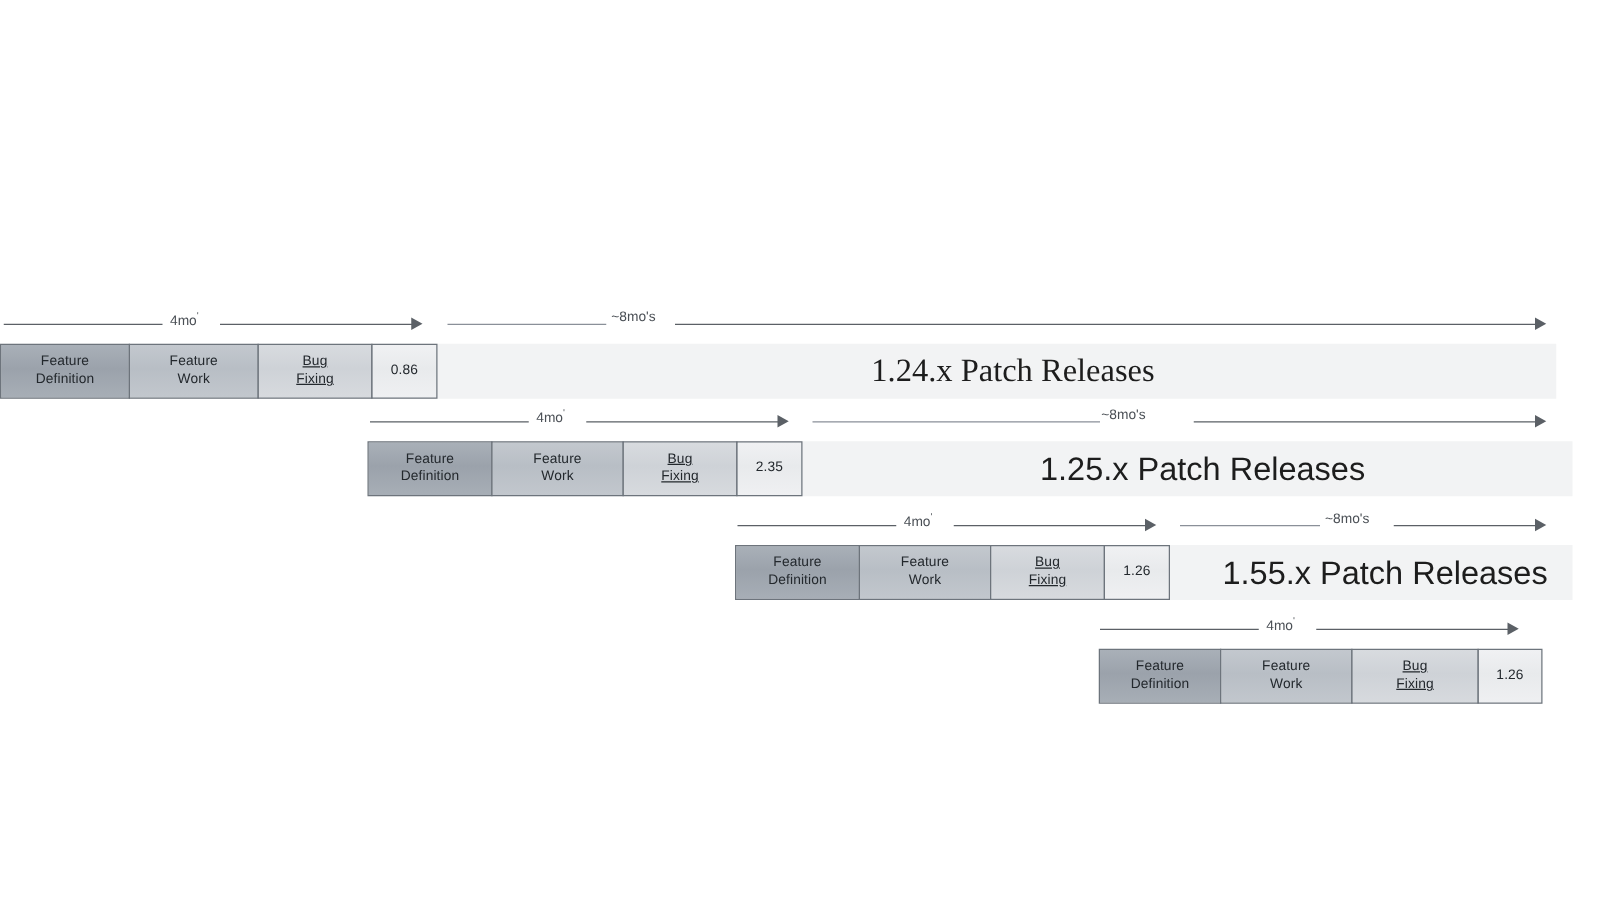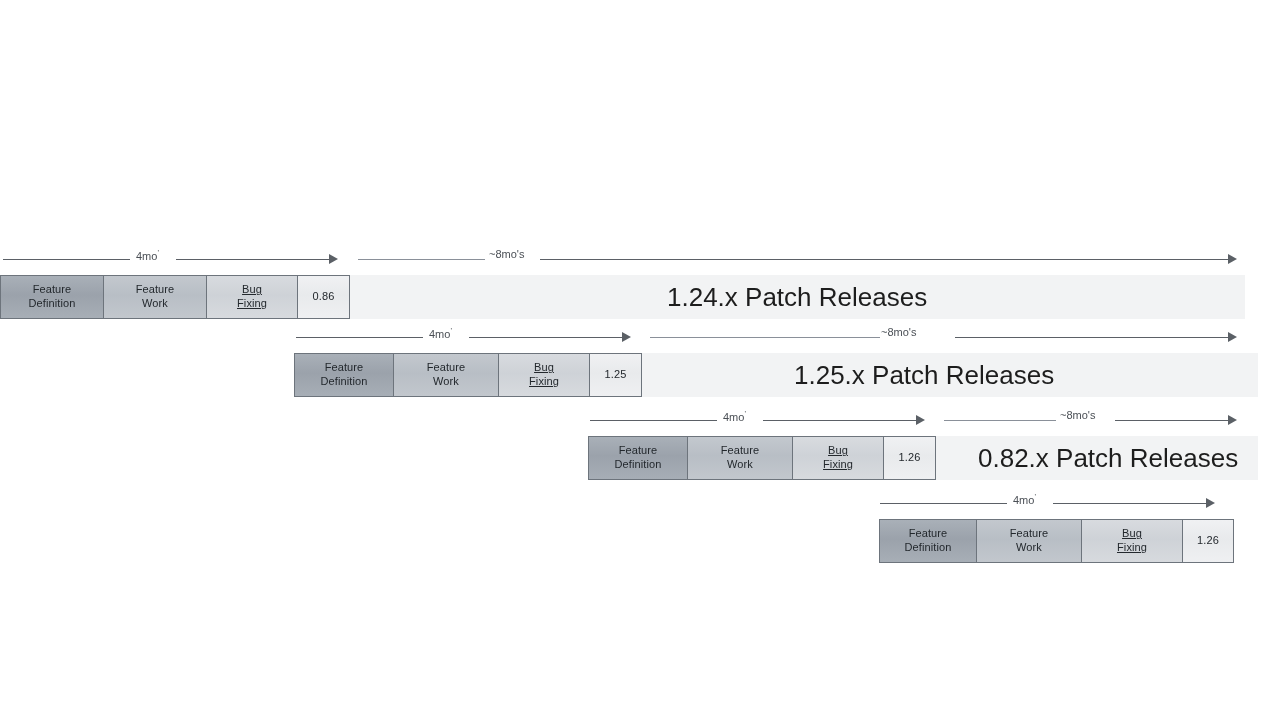--- a/index.html
+++ b/index.html
@@ -126,21 +126,21 @@
       <div class="tl-seg" style="left:176px; width:155px;"></div>
       <div class="tl-arrow" style="left:329px;"></div>
 
       <div class="tl-seg light" style="left:358px; width:127px;"></div>
       <div class="tl-label" style="left:489px;"><span>~8mo's</span></div>
       <div class="tl-seg" style="left:540px; width:692px;"></div>
       <div class="tl-arrow" style="left:1228px;"></div>
     </div>
 
     <div class="patch-band" style="left:0px; top:27px; width:1245px; height:44px;"></div>
-    <div class="patch-label" style="left:667px; top:34px;">1.24.x Patch Releases</div>
+    <div class="patch-label" style="left:697px; top:34px;font-family:Liberation Serif, serif;">1.24.x Patch Releases</div>
 
     <div class="phases" style="left:0px; top:27px; height:44px;">
       <div class="phase phase-def" style="width:104px;">
         <div>
           <span>Feature</span>
           <span>Definition</span>
         </div>
       </div>
       <div class="phase phase-work" style="width:104px;">
         <div>
@@ -168,21 +168,21 @@
       <div class="tl-seg" style="left:469px; width:155px;"></div>
       <div class="tl-arrow" style="left:622px;"></div>
 
       <div class="tl-seg light" style="left:650px; width:230px;"></div>
       <div class="tl-label" style="left:881px;"><span>~8mo's</span></div>
       <div class="tl-seg" style="left:955px; width:277px;"></div>
       <div class="tl-arrow" style="left:1228px;"></div>
     </div>
 
     <div class="patch-band" style="left:294px; top:27px; width:964px; height:44px;"></div>
-    <div class="patch-label" style="left:794px; top:34px;">1.25.x Patch Releases</div>
+    <div class="patch-label" style="left:832px; top:34px;">1.25.x Patch Releases</div>
 
     <div class="phases" style="left:294px; top:27px; height:44px;">
       <div class="phase phase-def" style="width:100px;">
         <div>
           <span>Feature</span>
           <span>Definition</span>
         </div>
       </div>
       <div class="phase phase-work" style="width:106px;">
         <div>
@@ -190,41 +190,41 @@
           <span>Work</span>
         </div>
       </div>
       <div class="phase phase-bug" style="width:92px;">
         <div>
           <span>Bug</span>
           <span>Fixing</span>
         </div>
       </div>
       <div class="phase phase-ver" style="width:53px;">
-        <span>1.25</span>
+        <span>2.35</span>
       </div>
     </div>
   </div>
 
   <div class="release-row" style="top:409px;">
 
     <div class="timeline" style="left:0px; top:0px; width:1260px;">
       <div class="tl-seg" style="left:590px; width:127px;"></div>
       <div class="tl-label" style="left:723px;"><span>4mo</span><span class="tick">'</span></div>
       <div class="tl-seg" style="left:763px; width:155px;"></div>
       <div class="tl-arrow" style="left:916px;"></div>
 
       <div class="tl-seg light" style="left:944px; width:112px;"></div>
       <div class="tl-label" style="left:1060px;"><span>~8mo's</span></div>
       <div class="tl-seg" style="left:1115px; width:117px;"></div>
       <div class="tl-arrow" style="left:1228px;"></div>
     </div>
 
     <div class="patch-band" style="left:588px; top:27px; width:670px; height:44px;"></div>
-    <div class="patch-label" style="left:978px; top:34px;">0.82.x Patch Releases</div>
+    <div class="patch-label" style="left:978px; top:34px;">1.55.x Patch Releases</div>
 
     <div class="phases" style="left:588px; top:27px; height:44px;">
       <div class="phase phase-def" style="width:100px;">
         <div>
           <span>Feature</span>
           <span>Definition</span>
         </div>
       </div>
       <div class="phase phase-work" style="width:106px;">
         <div>

